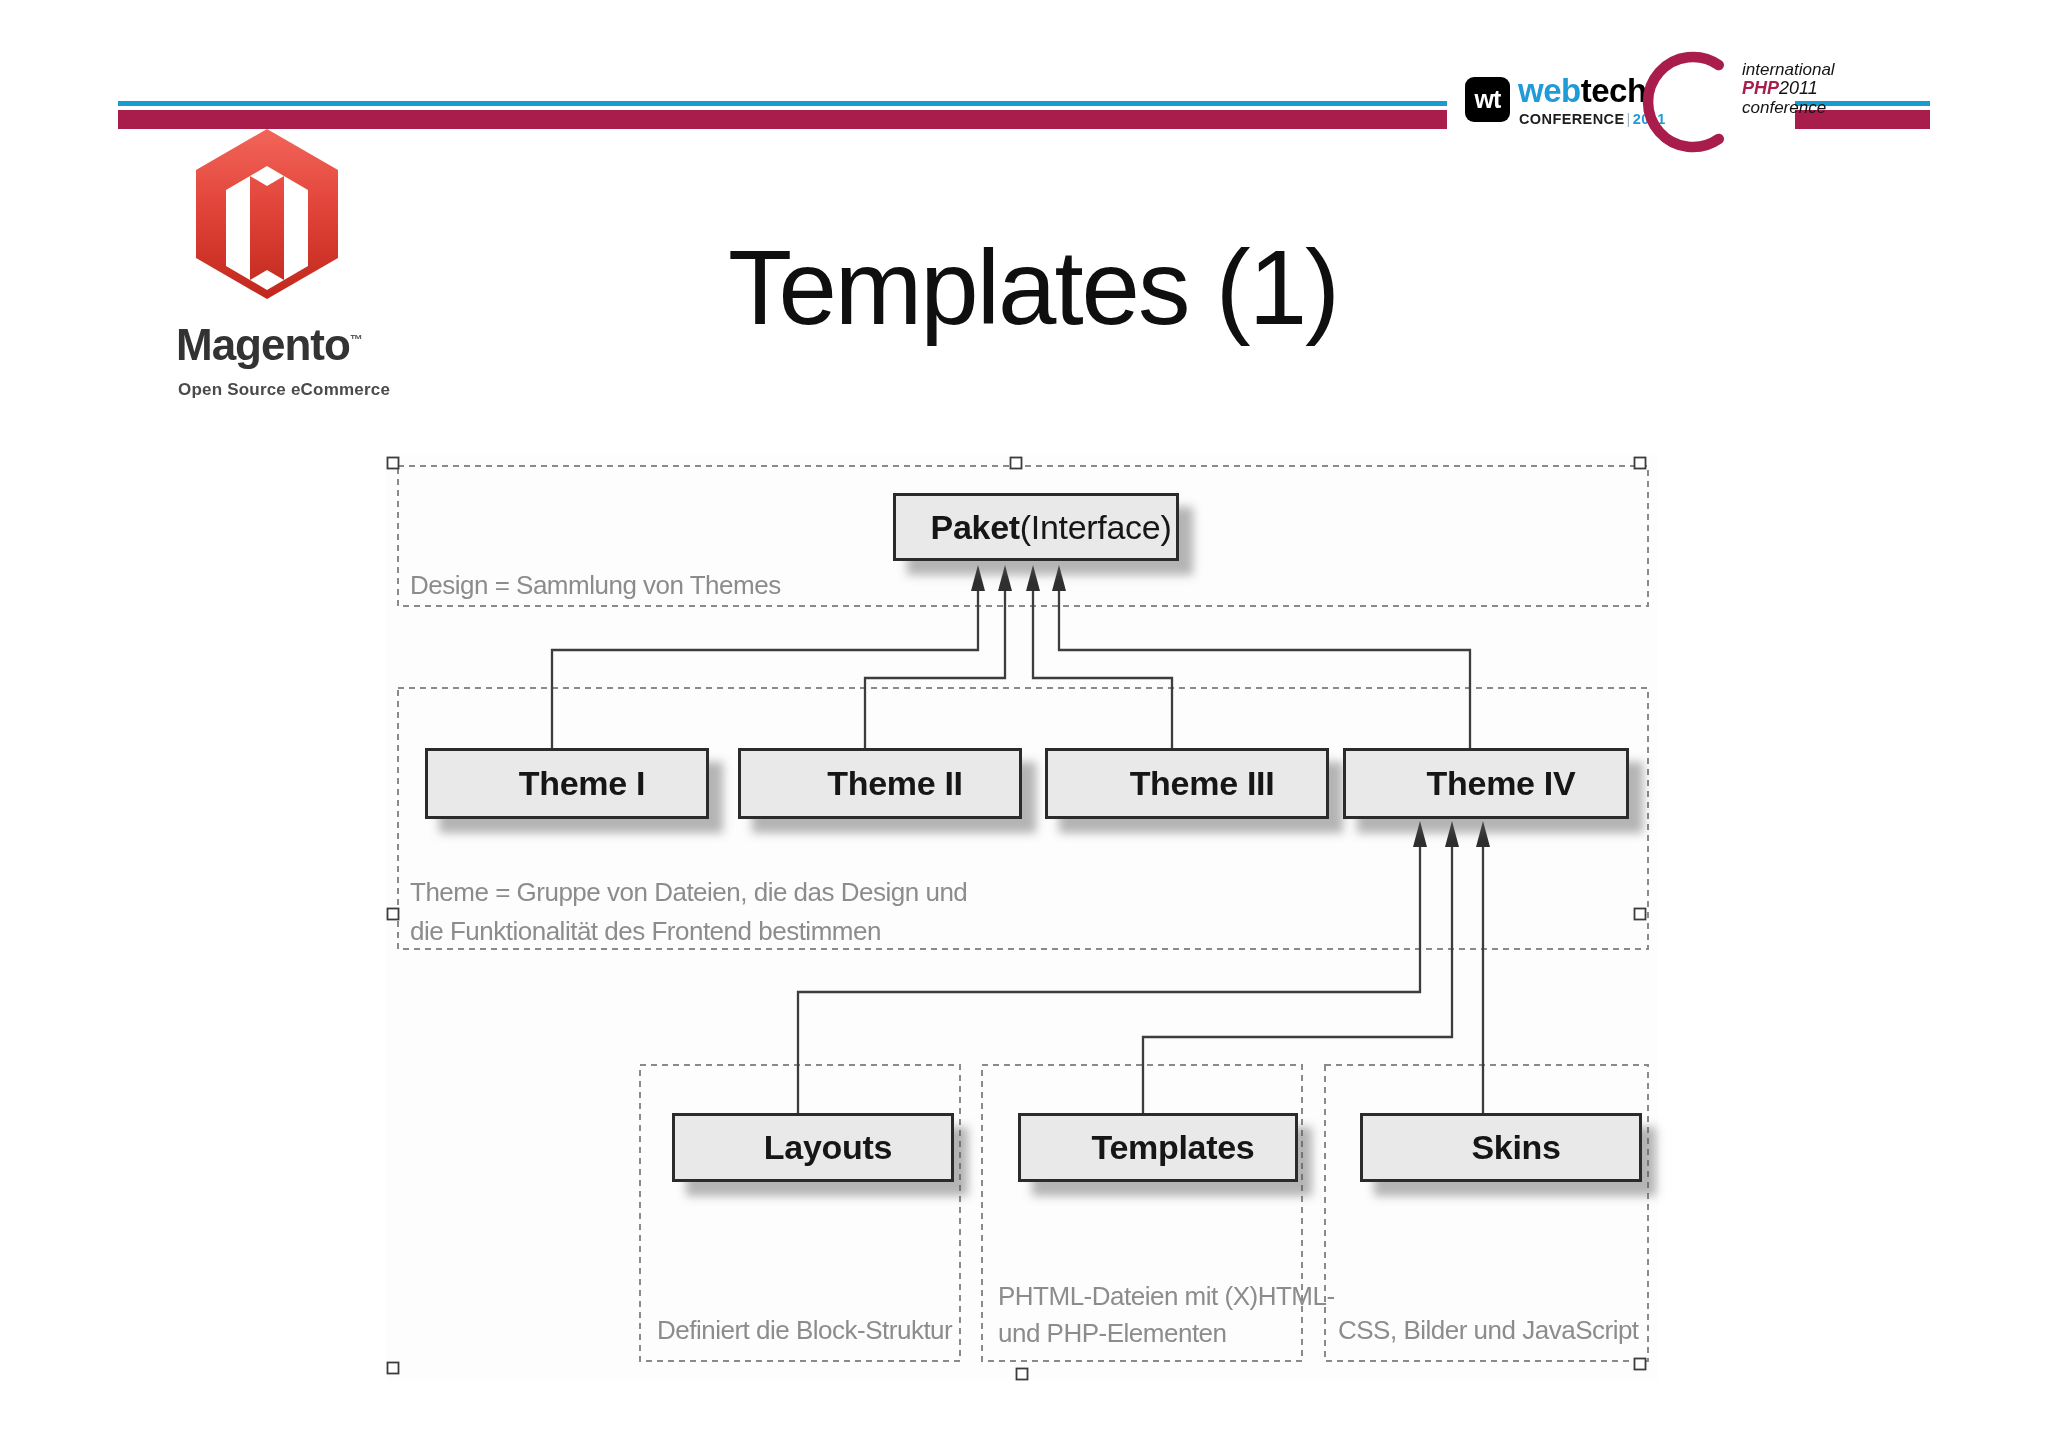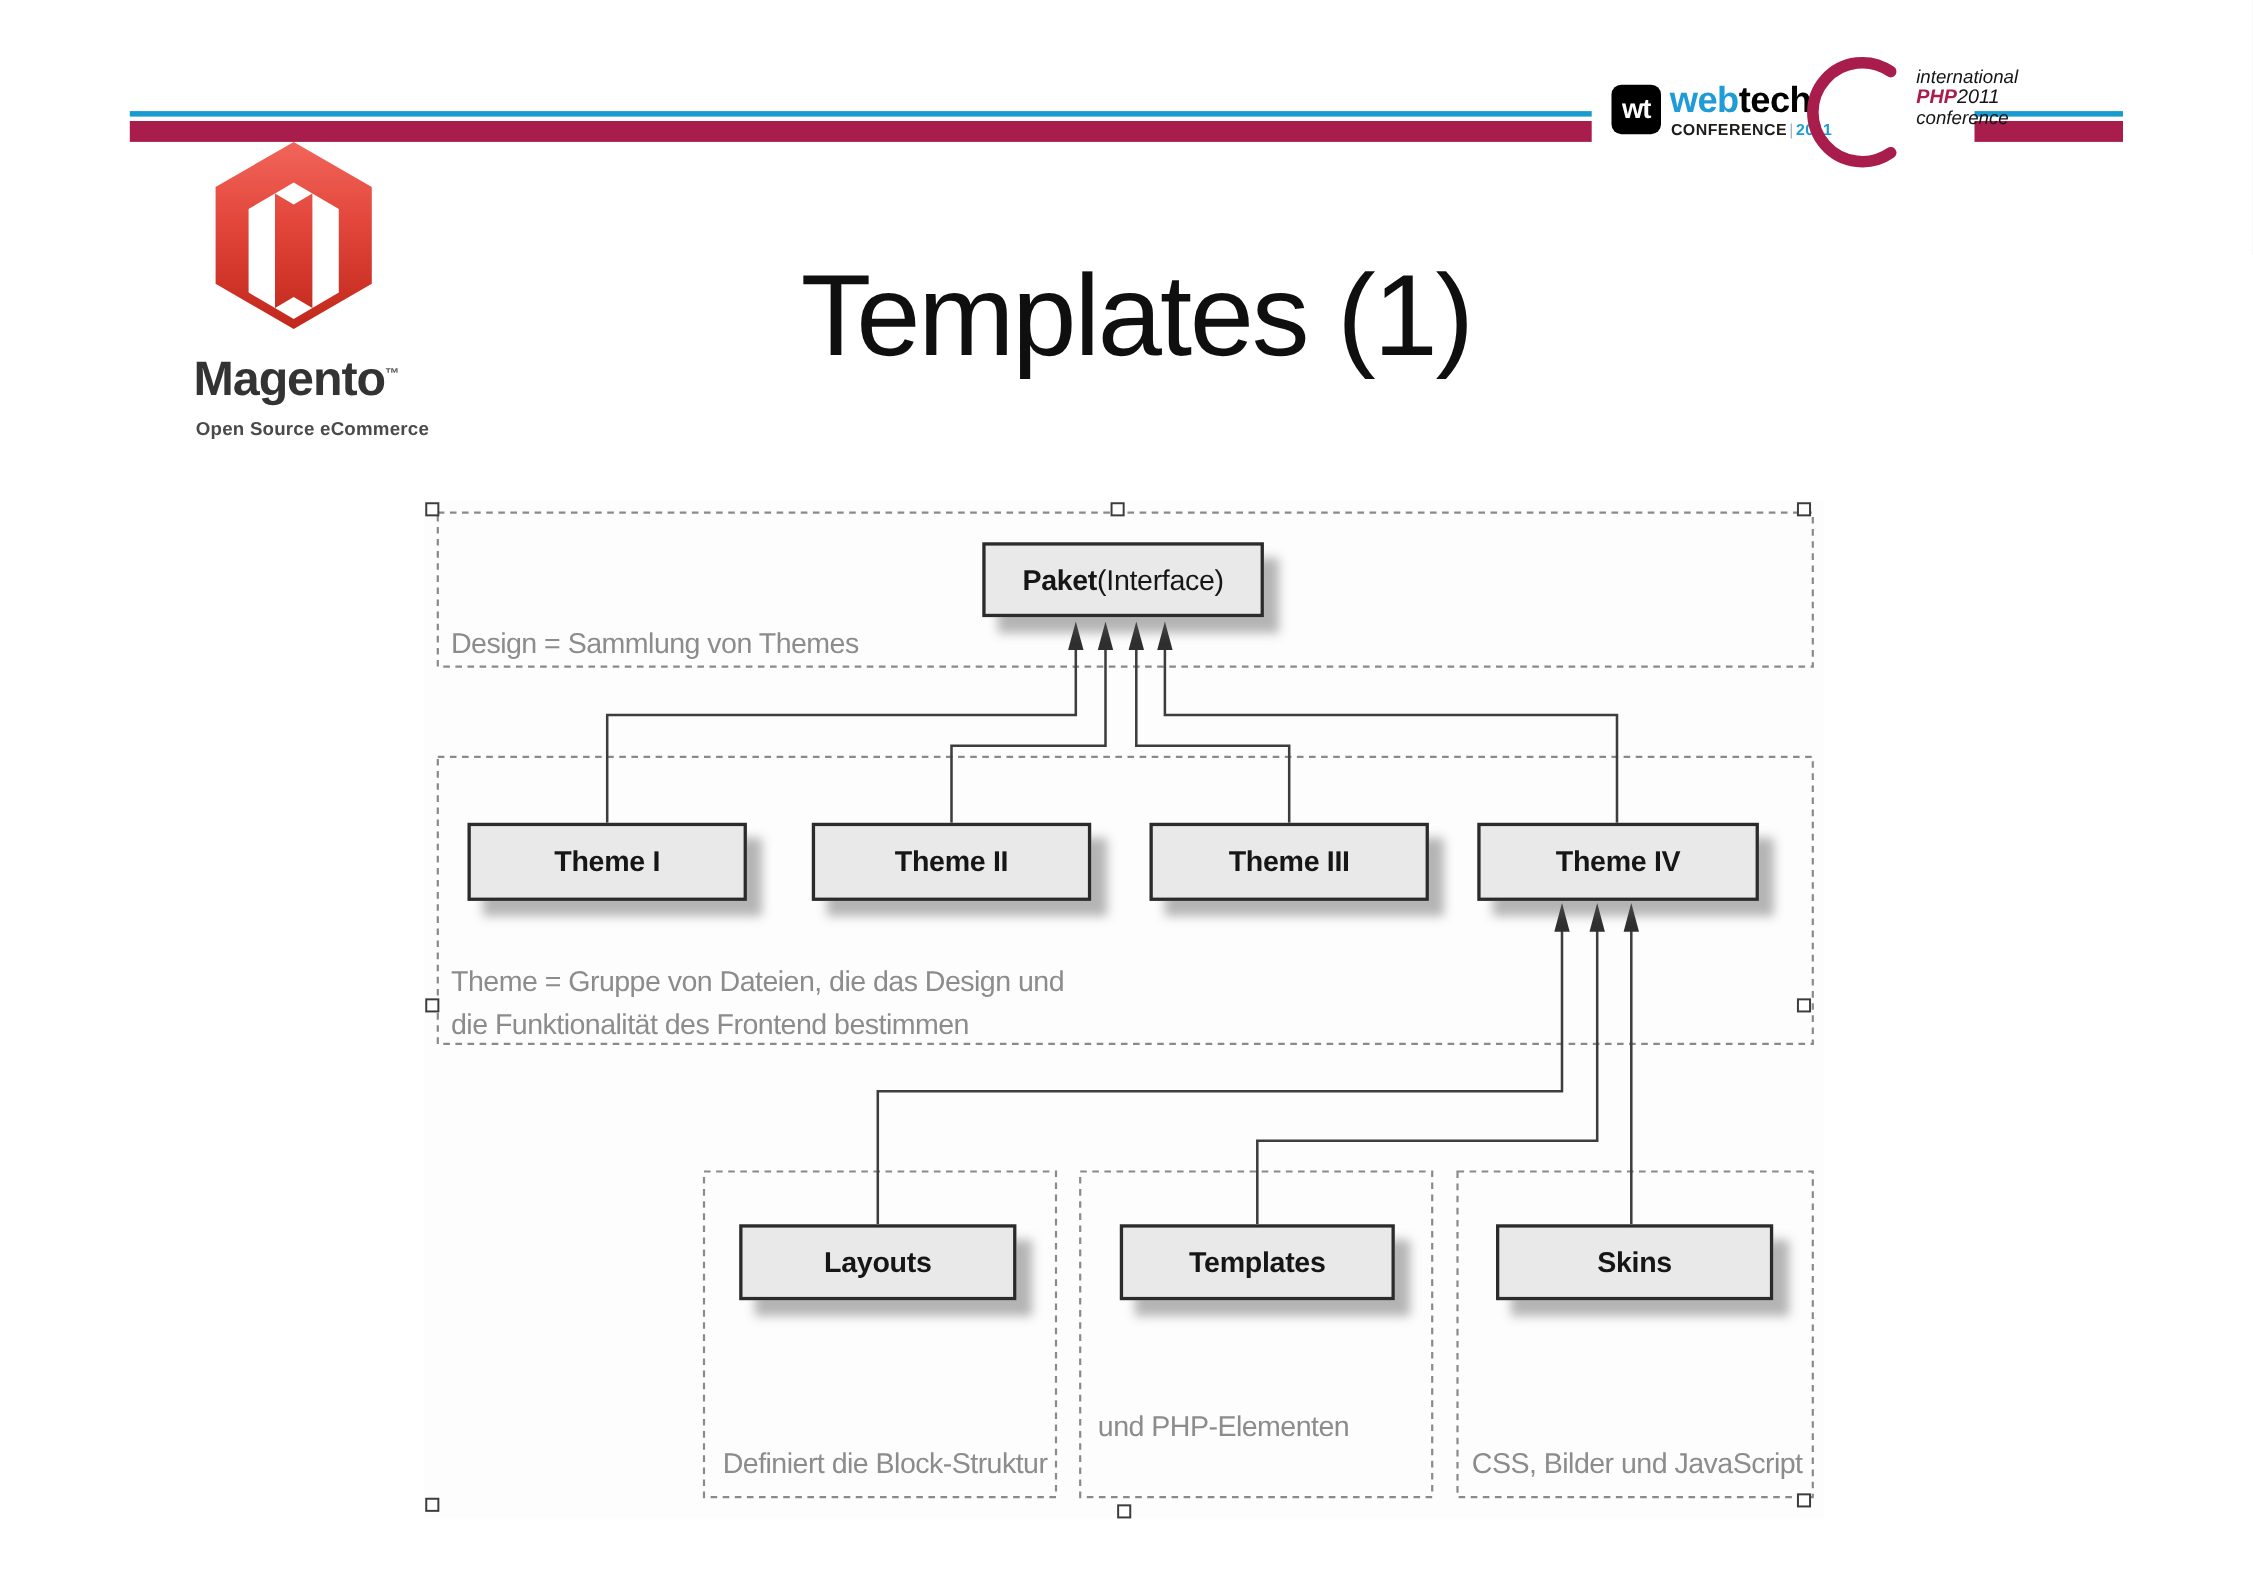--- a/index.html
+++ b/index.html
@@ -46,21 +46,21 @@
     position:absolute;left:583px;top:228px;width:900px;text-align:center;
     font-size:105px;color:#0f0f0f;letter-spacing:-2px;white-space:nowrap;
   }
 
   
   .diagram-svg{position:absolute;left:0;top:0;}
   .node{
     position:absolute;background:#e9e9e9;border:3.5px solid #2b2b2b;
     box-shadow:14px 14px 9px rgba(90,90,90,0.45);
     display:flex;align-items:center;justify-content:center;
-    font-weight:bold;font-size:26px;color:#161616;letter-spacing:-0.3px;white-space:nowrap;
+    font-weight:bold;font-size:34px;color:#161616;letter-spacing:-0.3px;white-space:nowrap;padding-left:30px;
   }
   .node .light{font-weight:normal;}
   .caption{
     position:absolute;color:#8c8c8c;font-size:26px;letter-spacing:-0.5px;
     line-height:39px;white-space:nowrap;
   }
 </style>
 </head>
 <body>
 
@@ -179,19 +179,20 @@
         <span>Skins</span>
       </div>
 
     <div class="caption" style="left:410px;top:566px;">Design = Sammlung von Themes</div>
     <div class="caption" style="left:410px;top:873px;">
       <div>Theme = Gruppe von Dateien, die das Design und</div>
       <div>die Funktionalität des Frontend bestimmen</div>
     </div>
     <div class="caption" style="left:657px;top:1312px;line-height:37px;text-align:center;">Definiert die Block-Struktur</div>
     <div class="caption" style="left:998px;top:1278px;line-height:37px;">
+      <div>PHTML-Dateien mit (X)HTML-</div>
       <div>und PHP-Elementen</div>
     </div>
     <div class="caption" style="left:1338px;top:1312px;line-height:37px;">CSS, Bilder und JavaScript</div>
 
   </div>
 
 </div>
 
 </body></html>

